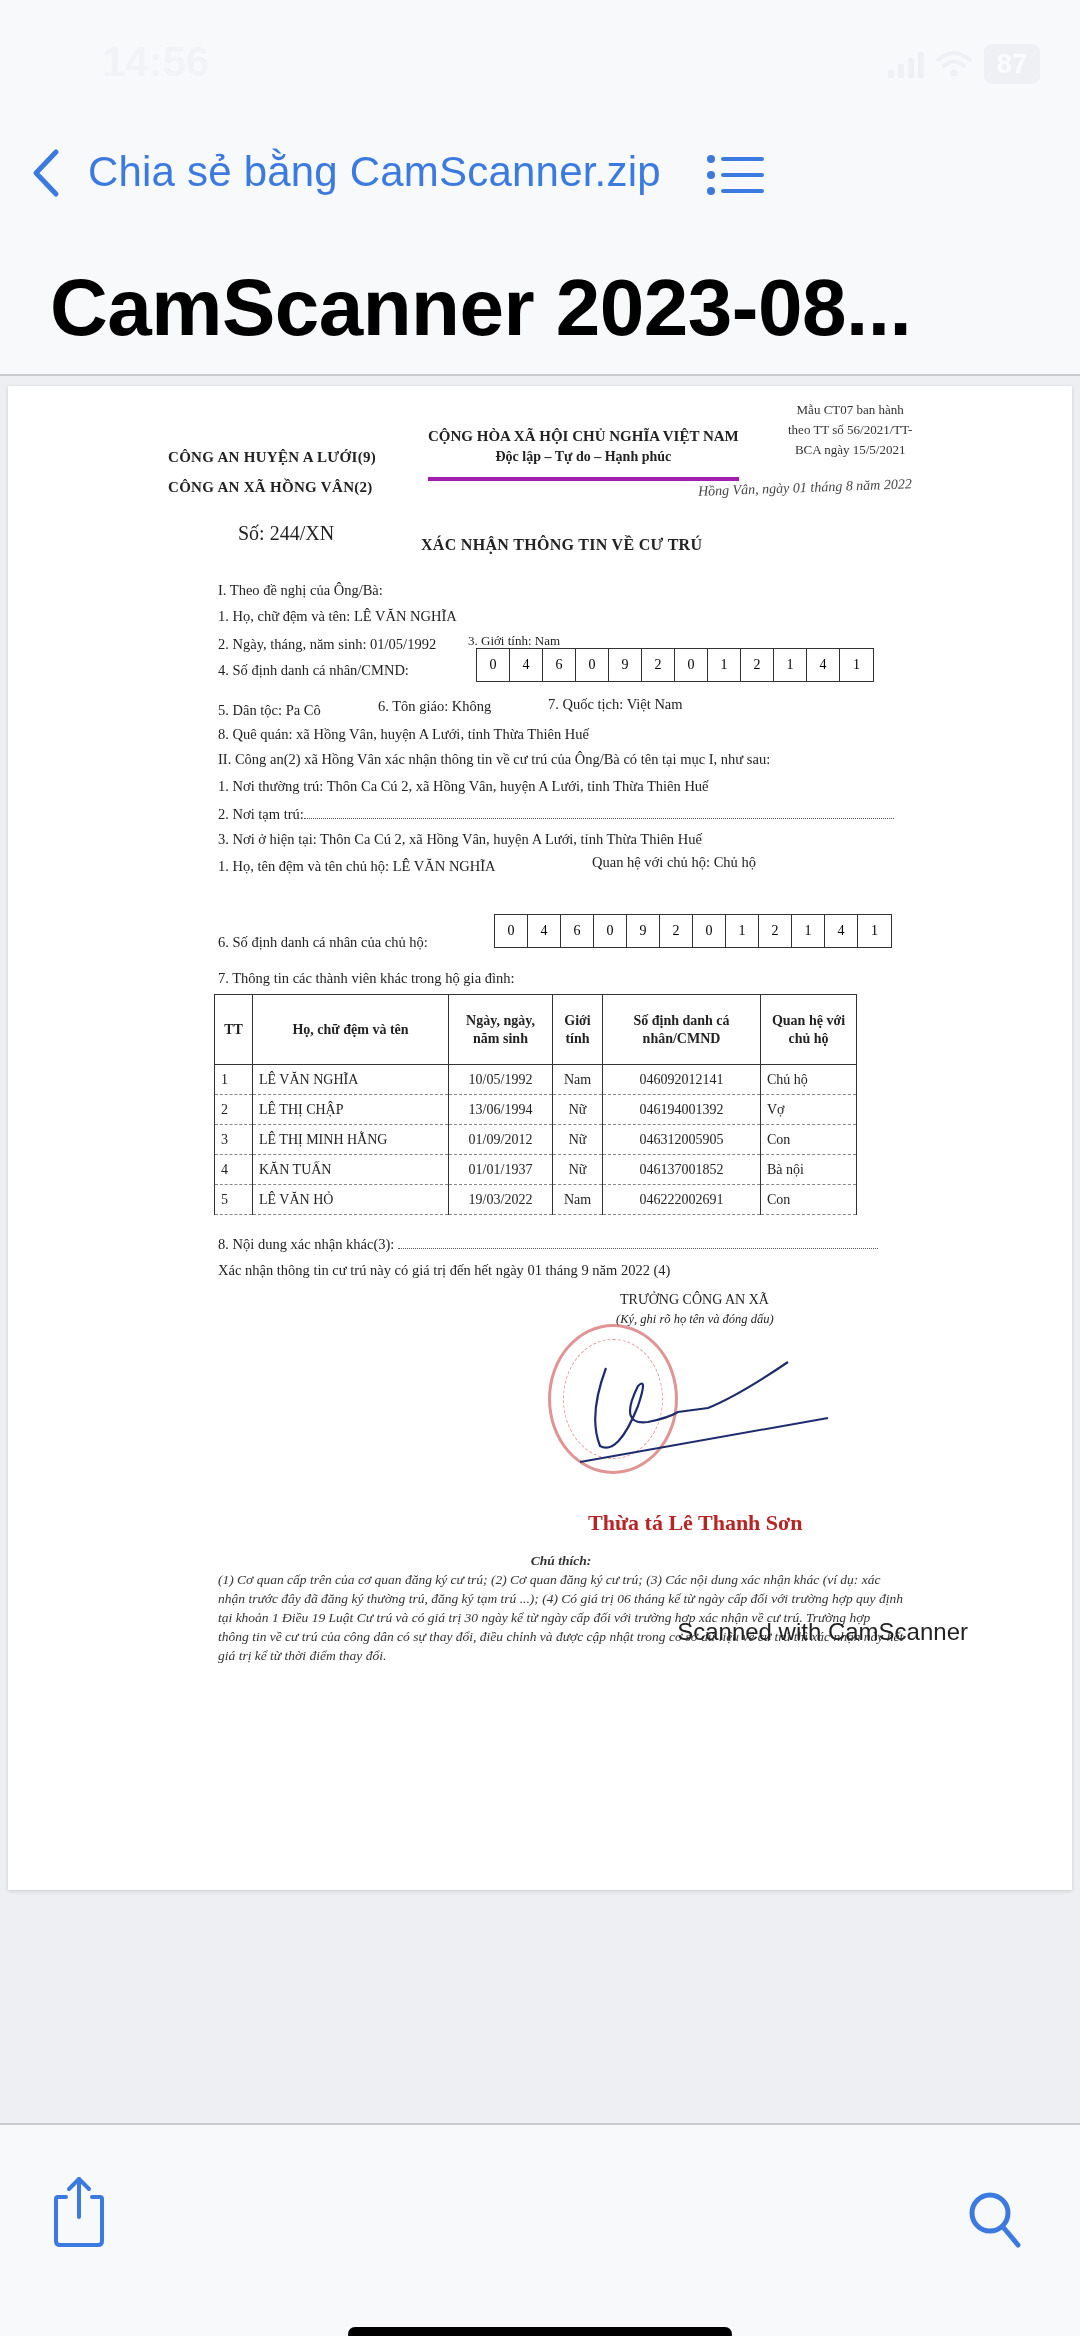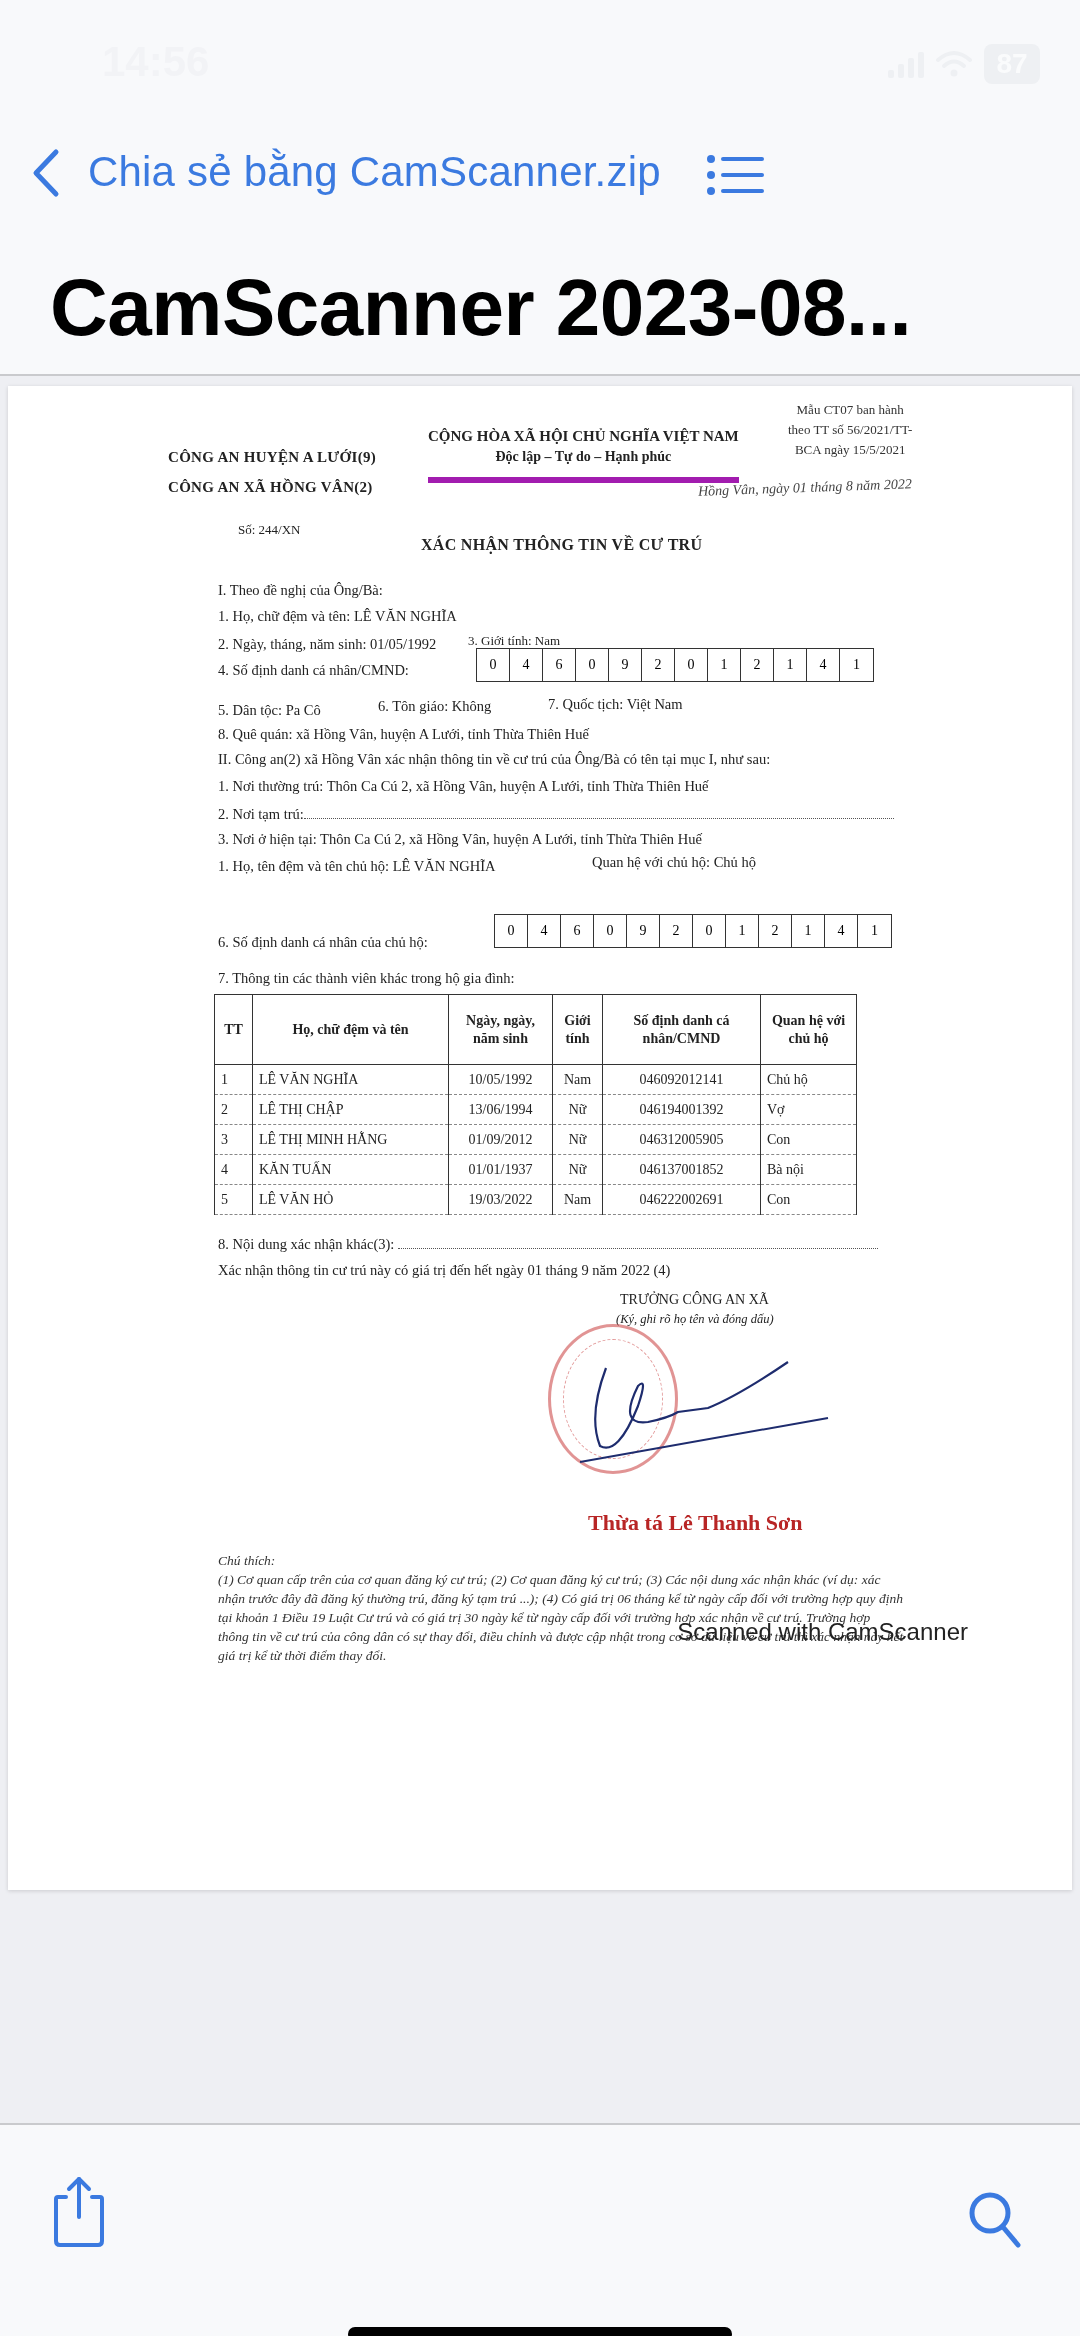--- a/index.html
+++ b/index.html
@@ -23,26 +23,26 @@
   .list-btn { position: absolute; left: 706px; top: 12px; width: 60px; height: 46px; cursor: pointer; }
 
   .title { position: absolute; top: 262px; left: 50px; font-size: 80px; font-weight: bold; color: #000; letter-spacing: -0.5px; }
   .header-divider { position: absolute; top: 374px; left: 0; width: 1080px; height: 2px; background: #c9cacd; }
 
   
   .viewer { position: absolute; top: 376px; left: 0; width: 1080px; height: 1747px; background: #eeeff3; }
   .page { position: absolute; top: 10px; left: 8px; width: 1064px; height: 1504px; background: #fff; box-shadow: 0 1px 4px rgba(0,0,0,0.15); overflow: hidden; }
 
   .doc { position: absolute; font-family: "Liberation Serif", serif; color: #222; }
-  .doc .b { font-weight: normal; }
+  .doc .b { font-weight: bold; text-align: center; }
   .agency { left: 160px; top: 56px; font-size: 15px; font-weight: bold; line-height: 30px; letter-spacing: 0.3px; }
   .republic { left: 420px; top: 42px; font-size: 15px; font-weight: bold; text-align: center; }
-  .republic .motto { font-size: 14px; margin-top: 4px; border-bottom: 6px solid #a21caf; padding-bottom: 12px; }
+  .republic .motto { font-size: 14px; margin-top: 4px; border-bottom: 4px solid #a21caf; padding-bottom: 12px; }
   .form-ref { left: 780px; top: 14px; font-size: 13px; text-align: center; line-height: 20px; color: #333; }
-  .doc-no { left: 230px; top: 136px; font-size: 13px; }
+  .doc-no { left: 230px; top: 136px; font-size: 20px; }
   .place-date { left: 690px; top: 94px; font-size: 14px; font-style: italic; color: #444; transform: rotate(-2deg); }
   .doc-title { left: 413px; top: 150px; font-size: 16px; font-weight: bold; letter-spacing: 0.3px; }
 
   .body-text { left: 210px; font-size: 14.5px; white-space: nowrap; }
   .id-box { position: absolute; display: flex; border: 1.5px solid #333; }
   .id-box span { width: 33px; height: 32px; border-right: 1px solid #333; font-size: 14px; display: flex; align-items: center; justify-content: center; font-family: "Liberation Serif", serif; }
   .id-box span:last-child { border-right: none; }
 
   .dots { display: inline-block; border-bottom: 1.5px dotted #555; vertical-align: baseline; }
 

